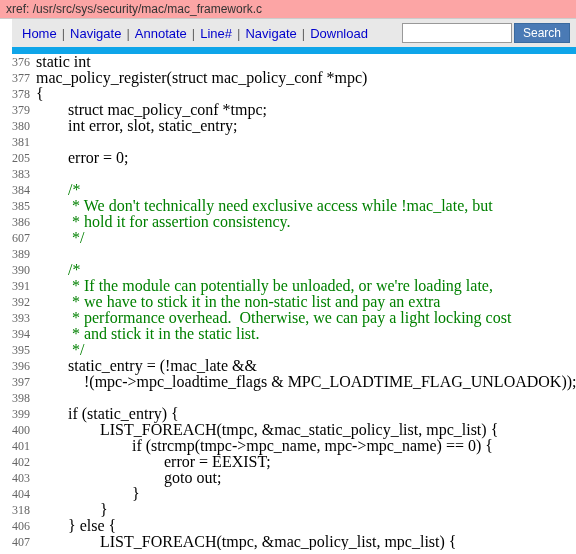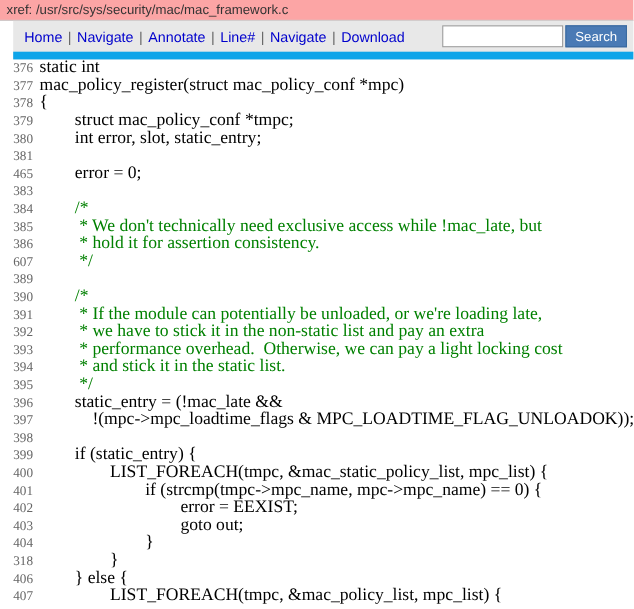--- a/index.html
+++ b/index.html
@@ -133,21 +133,21 @@
     </div>
     <div class="code-line">
       <span class="line-num">380</span>
       <span class="line-content">        int error, slot, static_entry;</span>
     </div>
     <div class="code-line">
       <span class="line-num">381</span>
       <span class="line-content"></span>
     </div>
     <div class="code-line">
-      <span class="line-num">465</span>
+      <span class="line-num">205</span>
       <span class="line-content">        error = 0;</span>
     </div>
     <div class="code-line">
       <span class="line-num">383</span>
       <span class="line-content"></span>
     </div>
     <div class="code-line">
       <span class="line-num">384</span>
       <span class="line-content"><span class="cm">        /*</span></span>
     </div>

